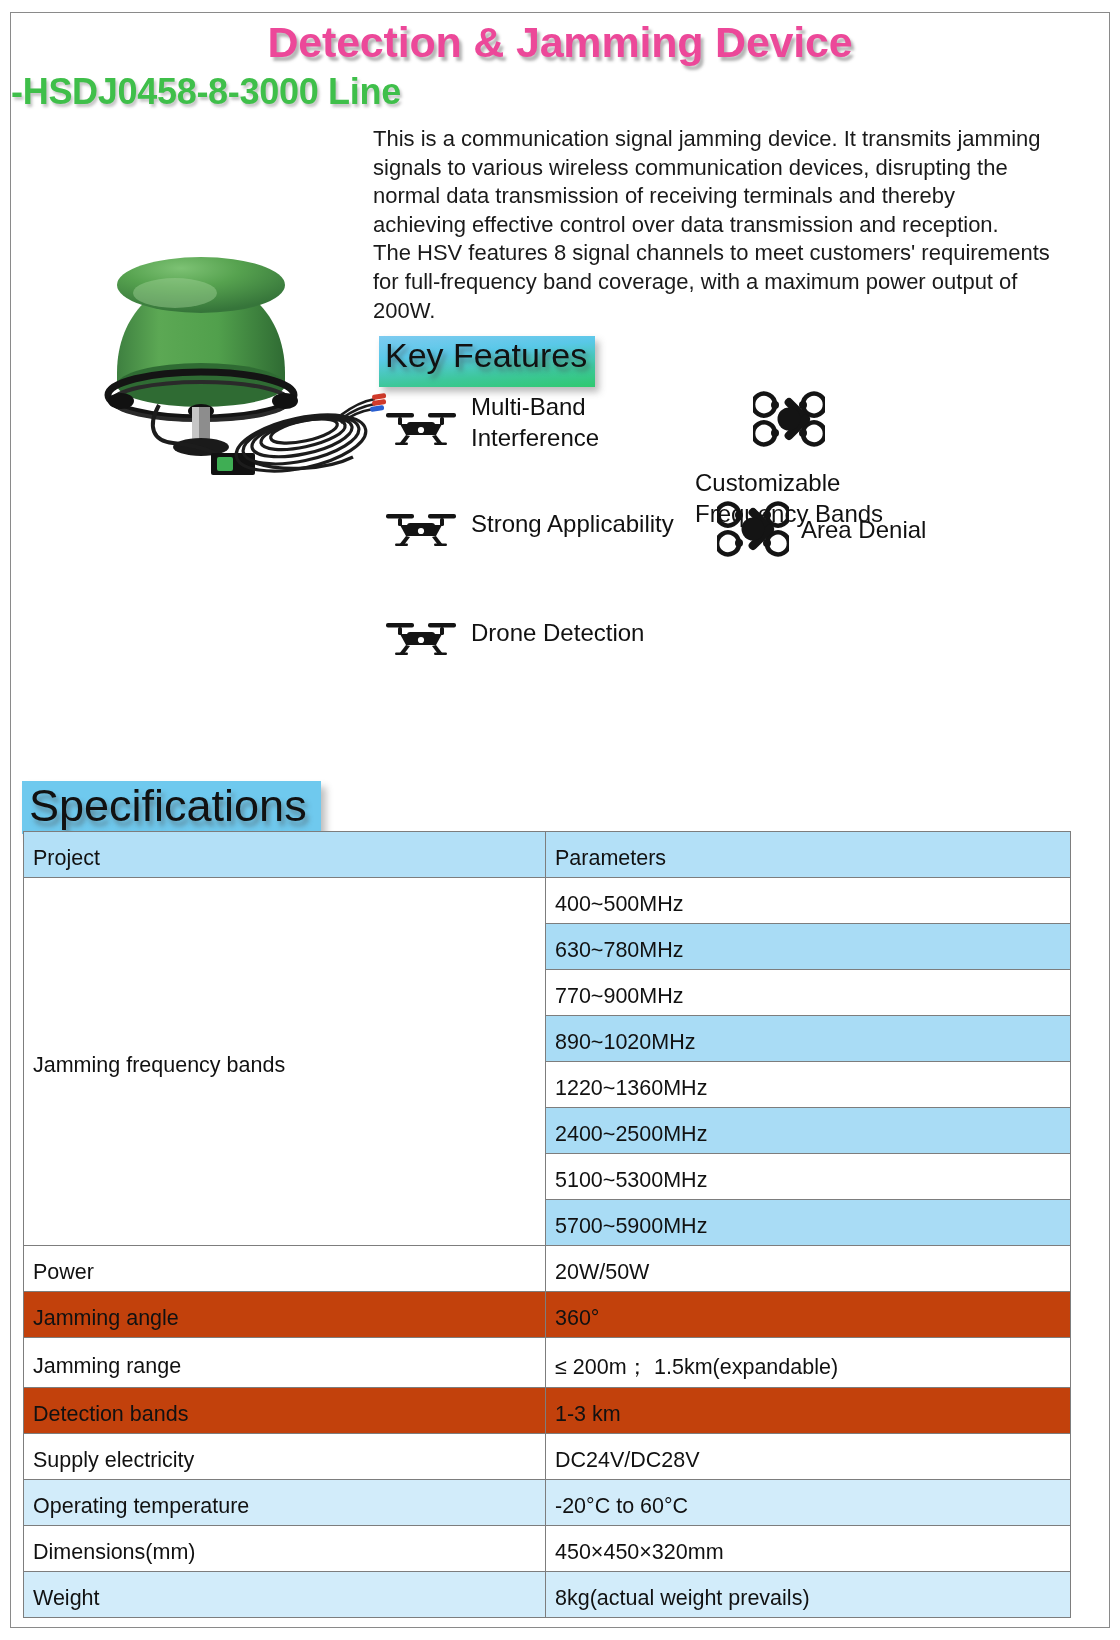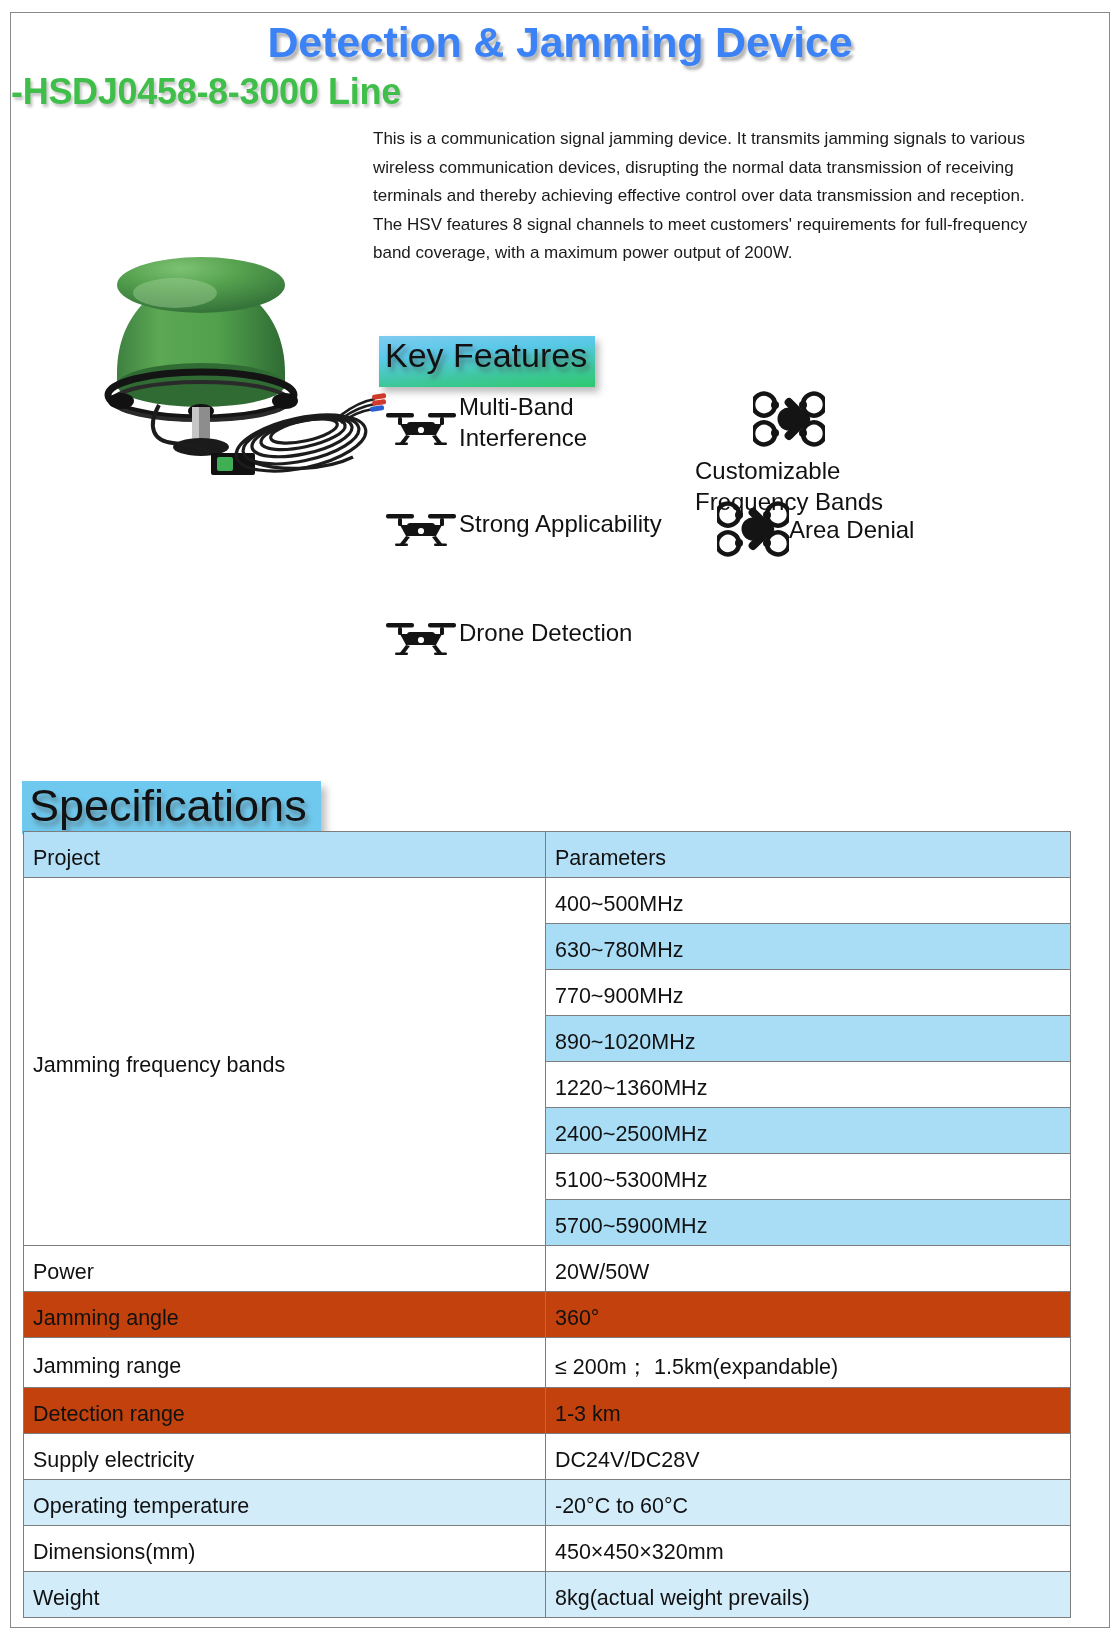--- a/index.html
+++ b/index.html
@@ -26,21 +26,21 @@
   
   #title-block {
     position: absolute;
     left: 0; top: 6px;
     width: 1098px;
     text-align: center;
   }
   #main-title {
     font-size: 43px;
     font-weight: bold;
-    color: #3b82f6;
+    color: #ec4899;
     letter-spacing: -0.2px;
     line-height: 1.08;
     text-shadow: 3px 4px 3px rgba(90,90,90,0.45);
     white-space: nowrap;
   }
   #model-line {
     margin-top: 6px;
     padding-right: 62px;
     text-align: left;
     font-size: 36px;
@@ -49,21 +49,21 @@
     letter-spacing: -0.3px;
     text-shadow: 2px 3px 3px rgba(110,110,110,0.40);
     white-space: nowrap;
   }
 
   
   #description {
     position: absolute;
     left: 362px; top: 112px;
     width: 680px;
-    font-size: 17px;
+    font-size: 22px;
     line-height: 28.6px;
     color: #1a1a1a;
     white-space: pre-line;
   }
 
   
   #product-photo {
     position: absolute;
     left: 78px; top: 222px;
     width: 300px; height: 250px;
@@ -81,21 +81,21 @@
     text-shadow: 3px 4px 5px rgba(70,70,70,0.55);
     box-shadow: 4px 5px 7px rgba(60,60,60,0.35);
     line-height: 1.08;
     white-space: nowrap;
   }
 
   .feature {
     position: absolute;
     display: flex;
     align-items: center;
-    gap: 0;
+    gap: 12px;
   }
   .feature .ficon { flex: 0 0 auto; display:block; }
   .feature .flabel {
     font-size: 24px;
     line-height: 31px;
     color: #111;
     white-space: pre-line;
   }
 
   #feat-0 { left: 372px; top: 378px; }
@@ -368,21 +368,21 @@
       </tr>
       <tr class="row-blue">
         <td>Jamming angle</td>
         <td>360°</td>
       </tr>
       <tr class="row-white">
         <td>Jamming range</td>
         <td>≤ 200m； 1.5km(expandable)</td>
       </tr>
       <tr class="row-blue">
-        <td>Detection range</td>
+        <td>Detection bands</td>
         <td>1-3 km</td>
       </tr>
       <tr class="row-white">
         <td>Supply electricity</td>
         <td>DC24V/DC28V</td>
       </tr>
       <tr class="row-blue-light">
         <td>Operating temperature</td>
         <td>-20°C to 60°C</td>
       </tr>

